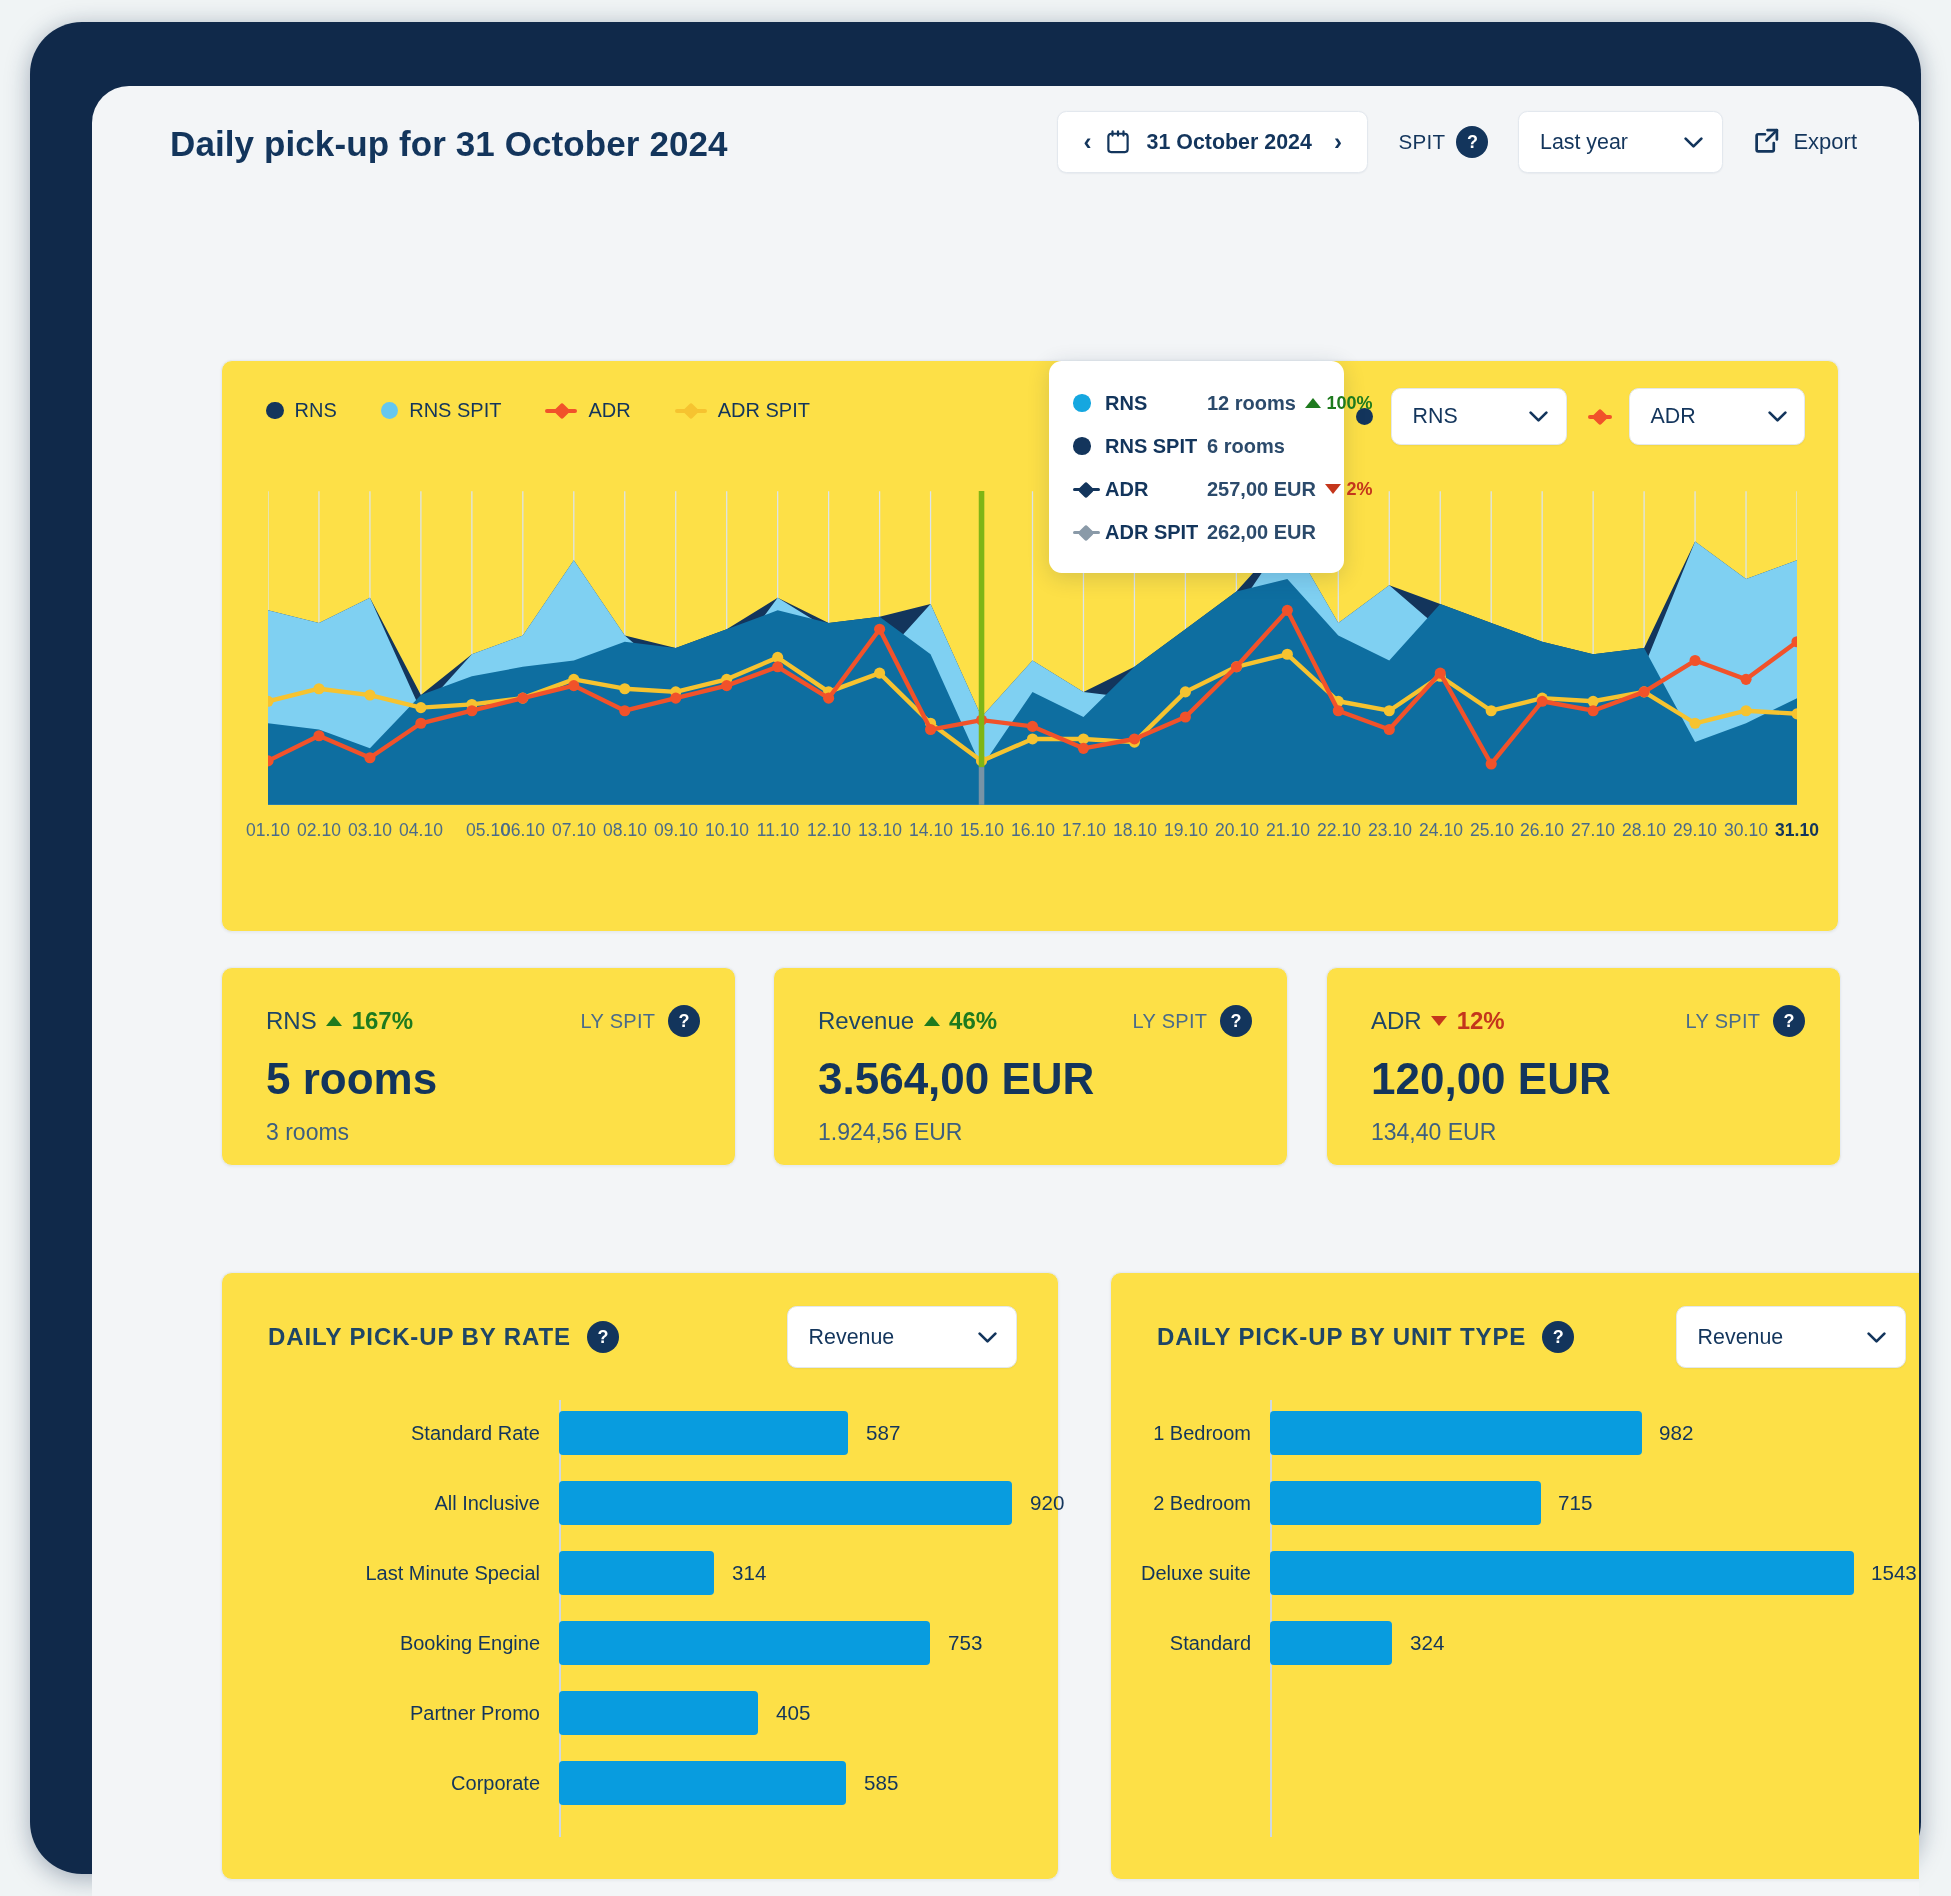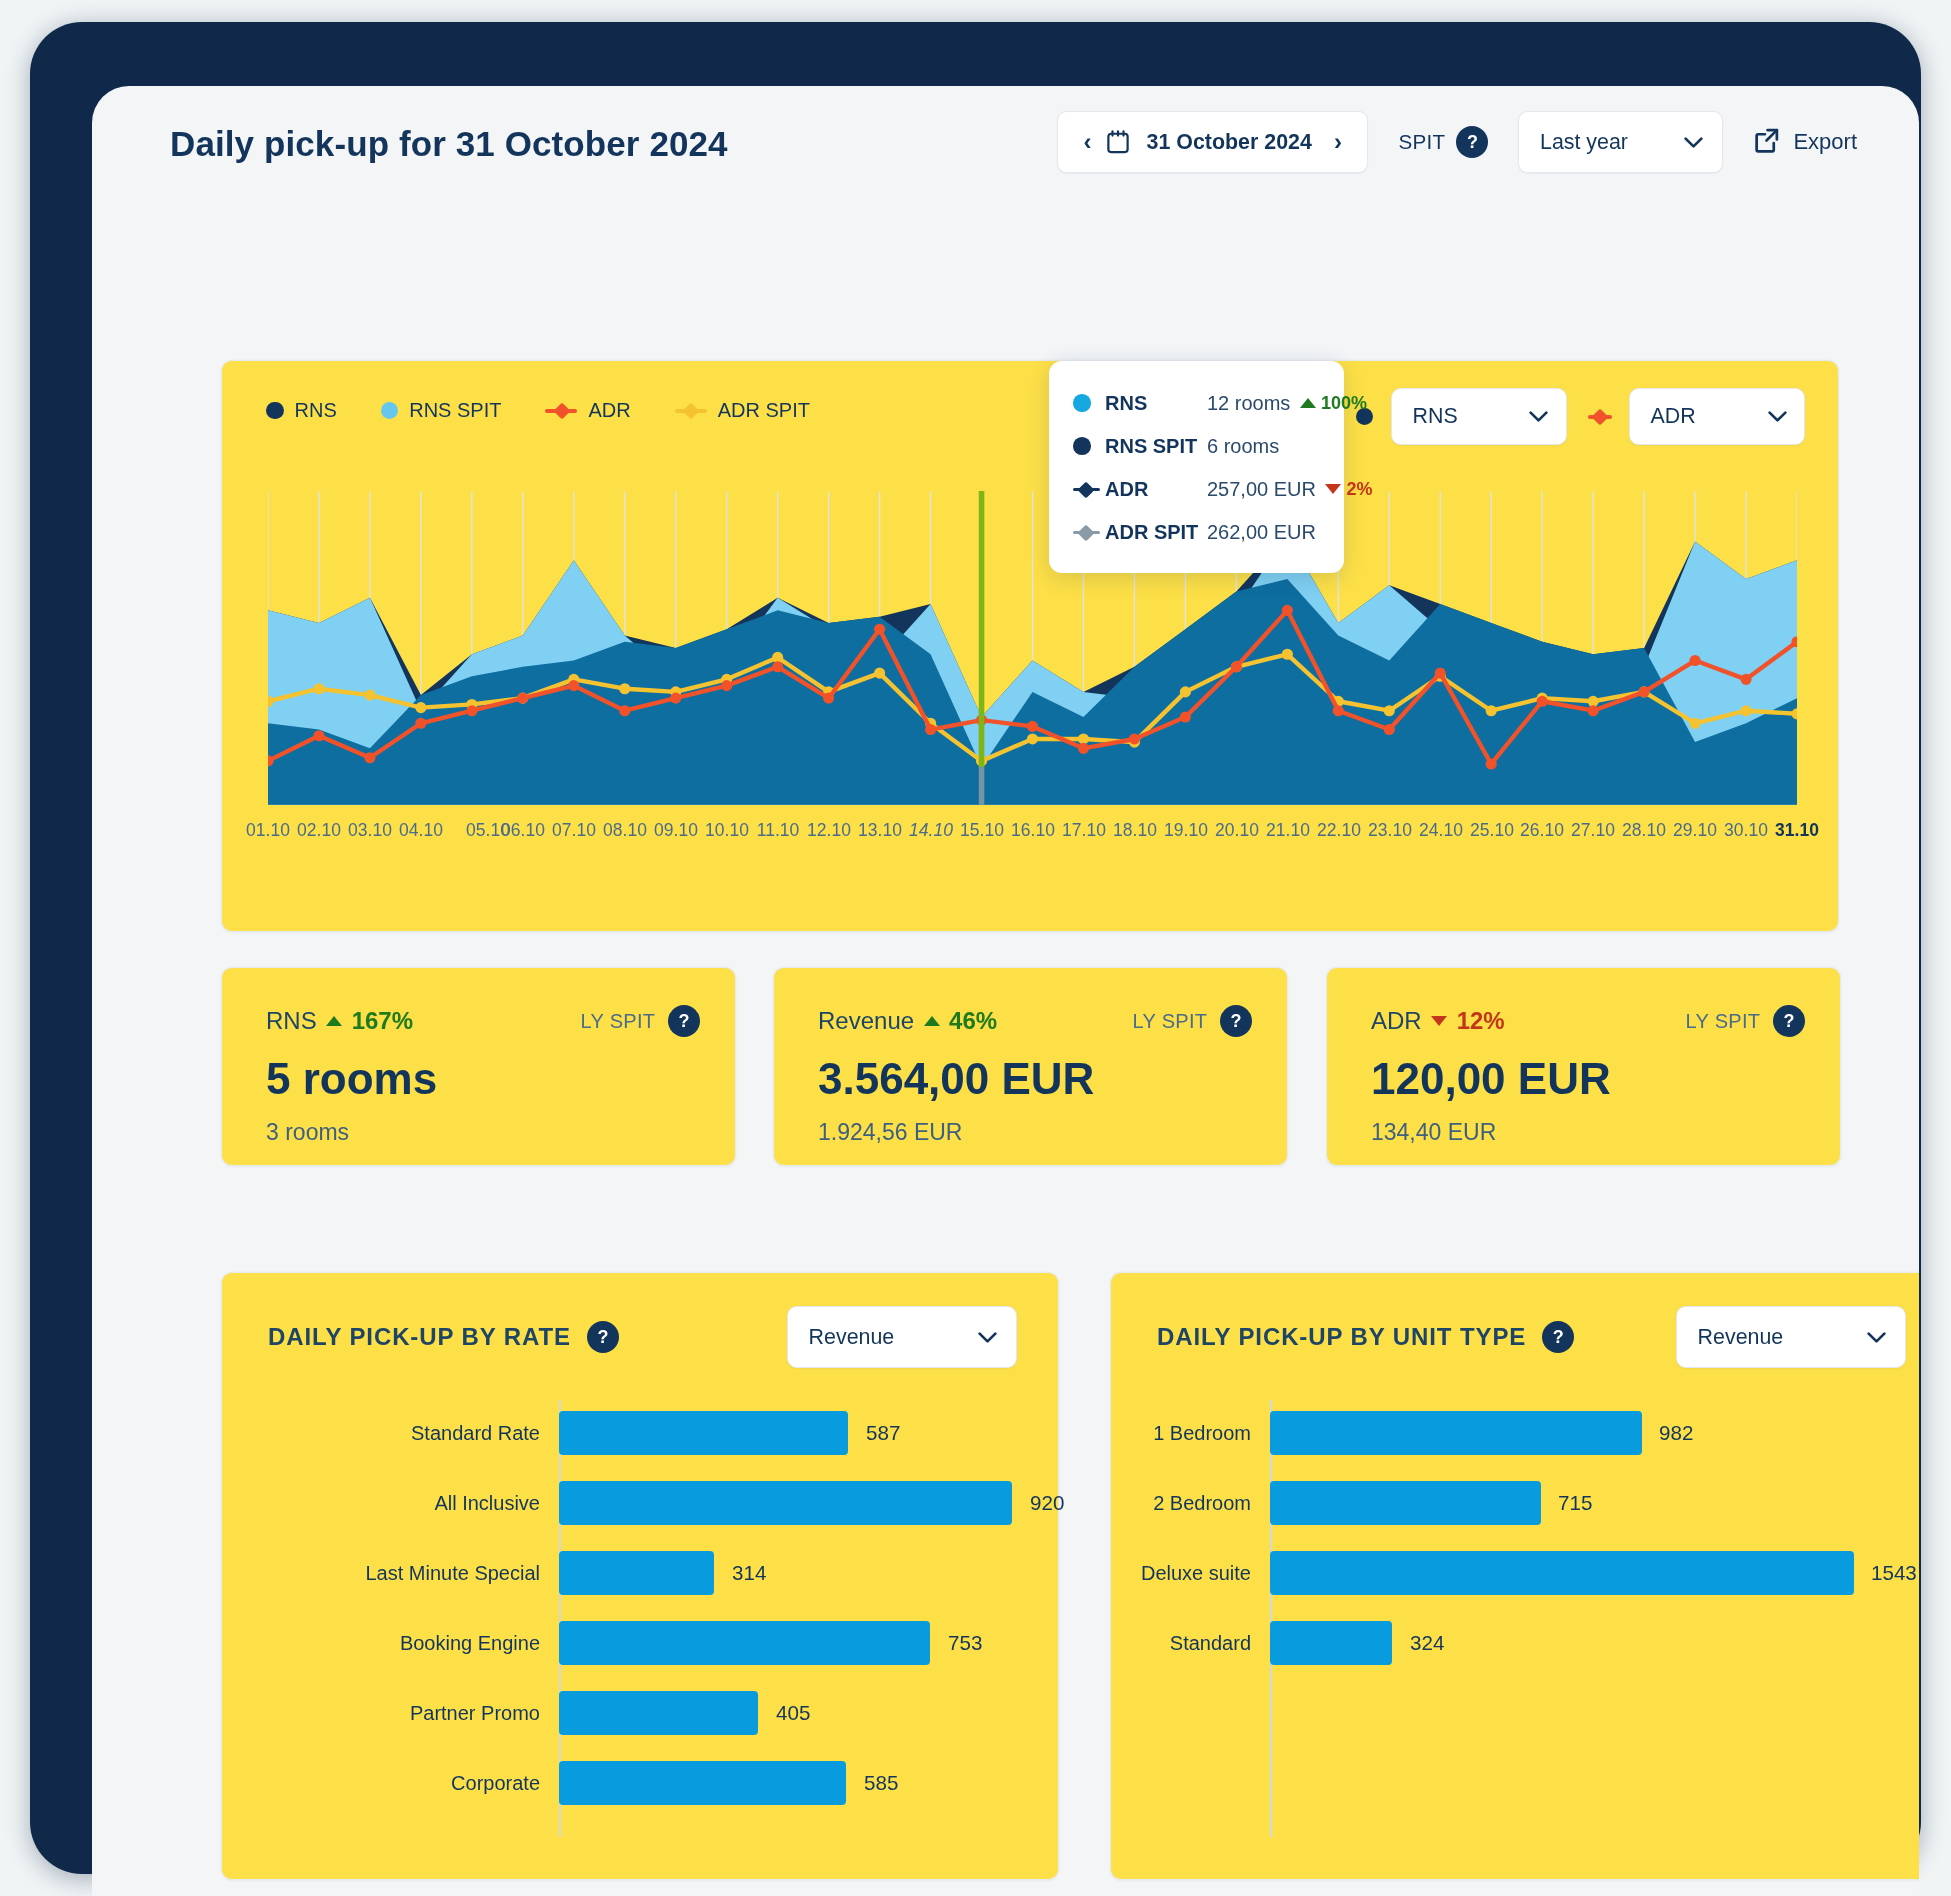--- a/index.html
+++ b/index.html
@@ -102,21 +102,21 @@
   }
 
   .tooltip {
     position: absolute; left: 827px; top: 0px; width: 295px;
     background: #fff; border-radius: 12.7px; padding: 20.6px 22px 19px 24px;
     box-shadow: 0 4.8px 22px rgba(16,41,74,.16); z-index: 5;
   }
   .tt-row { display: flex; align-items: center; height: 43px; }
   .tt-ico { width: 32px; flex: none; display: flex; align-items: center; }
   .tt-name { width: 102px; flex: none; font-size: 20px; font-weight: 700; color: #13355c; }
-  .tt-val { font-size: 20px; color: #2b4a6b; white-space: nowrap; }
+  .tt-val { font-size: 20px; color: #2b4a6b; white-space: nowrap; font-weight: bold; }
   .tt-delta { font-size: 18px; font-weight: 700; margin-left: 9.5px; white-space: nowrap;}
   .tri-up { display:inline-block; width:0;height:0;border-left:8px solid transparent;border-right:8px solid transparent;border-bottom:10.3px solid #1e7a1e; vertical-align: 0.8px;}
   .tri-dn { display:inline-block; width:0;height:0;border-left:8px solid transparent;border-right:8px solid transparent;border-top:10.3px solid #c4361c; vertical-align: 0.8px;}
   .up { color: #1e7a1e; } .dn { color: #c4361c; }
 
   
   .kpi { top: 881px; height: 199px; }
   #kpi-rns { left: 129px; width: 515px; }
   #kpi-rev { left: 681px; width: 515px; }
   #kpi-adr { left: 1234px; width: 515px; }
@@ -402,21 +402,21 @@
           <div class="xtick" style="left: 153px;">04.10</div>
           <div class="xtick" style="left: 220px;">05.10</div>
           <div class="xtick" style="left: 255px;">06.10</div>
           <div class="xtick" style="left: 306px;">07.10</div>
           <div class="xtick" style="left: 357px;">08.10</div>
           <div class="xtick" style="left: 408px;">09.10</div>
           <div class="xtick" style="left: 459px;">10.10</div>
           <div class="xtick" style="left: 510px;">11.10</div>
           <div class="xtick" style="left: 561px;">12.10</div>
           <div class="xtick" style="left: 612px;">13.10</div>
-          <div class="xtick" style="left: 663px; font-style: italic;">14.10</div>
+          <div class="xtick" style="left: 663px;">14.10</div>
           <div class="xhl" style="left: 689px;"></div>
           <div class="xtick" style="left: 714px;">15.10</div>
           <div class="xtick" style="left: 765px;">16.10</div>
           <div class="xtick" style="left: 816px;">17.10</div>
           <div class="xtick" style="left: 867px;">18.10</div>
           <div class="xtick" style="left: 918px;">19.10</div>
           <div class="xtick" style="left: 969px;">20.10</div>
           <div class="xtick" style="left: 1020px;">21.10</div>
           <div class="xtick" style="left: 1071px;">22.10</div>
           <div class="xtick" style="left: 1122px;">23.10</div>

